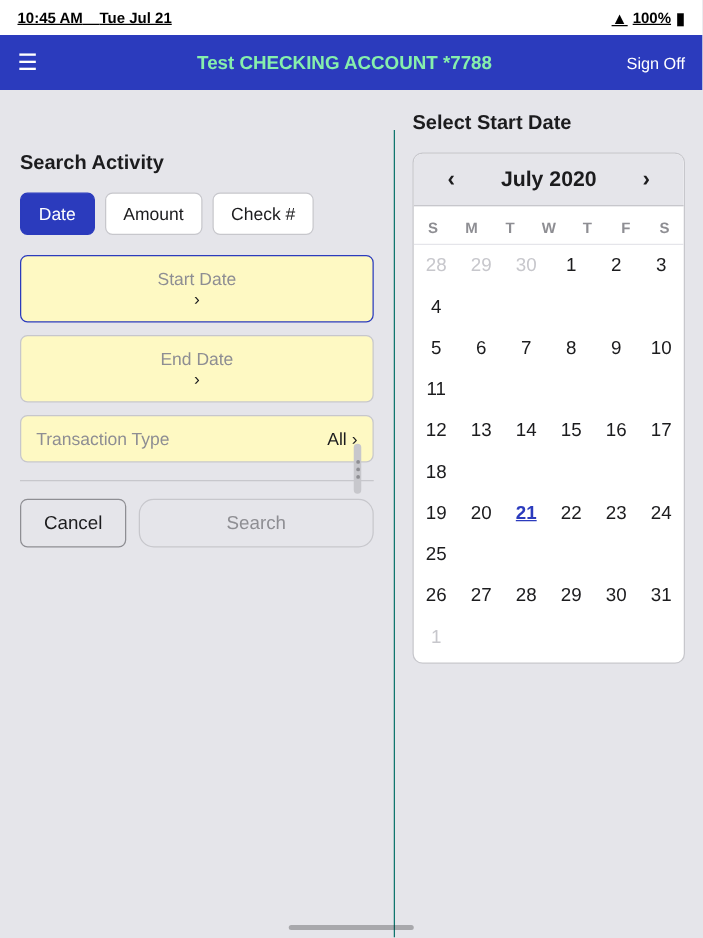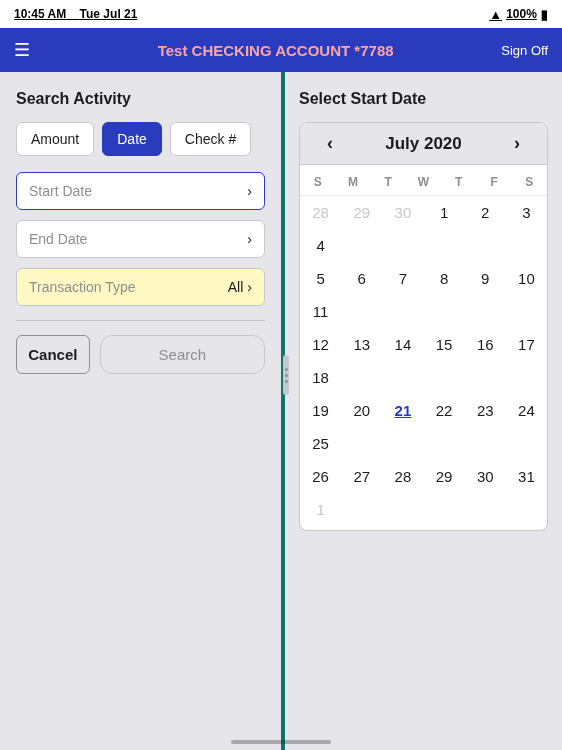--- a/index.html
+++ b/index.html
@@ -39,21 +39,21 @@
       height: 44px;
       background: #2b3bbd;
       display: flex;
       align-items: center;
       justify-content: space-between;
       padding: 0 14px;
     }
     .nav-bar-title {
       font-size: 15px;
       font-weight: 600;
-      color: #fca5a5;
+      color: #86efac;
       flex: 1;
       text-align: center;
     }
     .nav-bar-menu {
       color: #fff;
       font-size: 18px;
       cursor: pointer;
       width: 36px;
     }
     .nav-bar-signoff {
@@ -66,24 +66,25 @@
 
     
     .main-content {
       display: flex;
       height: calc(750px - 72px);
       background: #e5e5ea;
     }
 
     
     .left-panel {
-      width: 285px;
+      width: 316px;
       padding: 18px 16px 16px 16px;
-      border-right: 4px solid #0f766e;
-      background: #e5e5ea;
+      border-right: 1px solid #0f766e;
+      background: #e5e5ea;
+      margin-top: 32px;
     }
     .panel-title {
       font-size: 16px;
       font-weight: 600;
       color: #1c1c1e;
       margin-bottom: 14px;
     }
 
     
     .search-type-row {
@@ -105,26 +106,27 @@
       background: #2b3bbd;
       color: #fff;
       border-color: #2b3bbd;
     }
 
     
     .form-field {
       display: flex;
       align-items: center;
       justify-content: space-between;
-      background: #ffffff;
+      background: #fef9c3;
       border: 1.5px solid #2b3bbd;
       border-radius: 6px;
       padding: 10px 12px;
       margin-bottom: 10px;
       cursor: pointer;
+      flex-direction: column;
     }
     .form-field.no-border {
       border: 1px solid #c7c7cc;
     }
     .form-field-label {
       font-size: 14px;
       color: #8e8e93;
     }
     .form-field-arrow {
       font-size: 14px;
@@ -171,21 +173,21 @@
     .action-row {
       display: flex;
       gap: 10px;
     }
     .cancel-btn {
       flex: 1;
       background: #e5e5ea;
       border: 1px solid #8e8e93;
       border-radius: 6px;
       font-size: 15px;
-      font-weight: 700;
+      font-weight: 400;
       color: #1c1c1e;
       cursor: pointer;
     }
     .search-btn {
       flex: 2;
       padding: 10px;
       background: #e5e5ea;
       border: 1px solid #c7c7cc;
       border-radius: 12px;
       font-size: 15px;
@@ -331,22 +333,22 @@
   <div class="nav-bar-title">Test CHECKING ACCOUNT *7788</div>
   <div class="nav-bar-signoff">Sign Off</div>
 </div>
 
 <div class="main-content">
 
   <div class="left-panel">
     <div class="panel-title">Search Activity</div>
 
     <div class="search-type-row">
+      <button class="search-type-btn active">Date</button>
       <button class="search-type-btn">Amount</button>
-      <button class="search-type-btn active">Date</button>
       <button class="search-type-btn">Check #</button>
     </div>
 
     <div class="form-field">
       <span class="form-field-label">Start Date</span>
       <span class="form-field-arrow">›</span>
     </div>
 
     <div class="form-field no-border">
       <span class="form-field-label">End Date</span>

